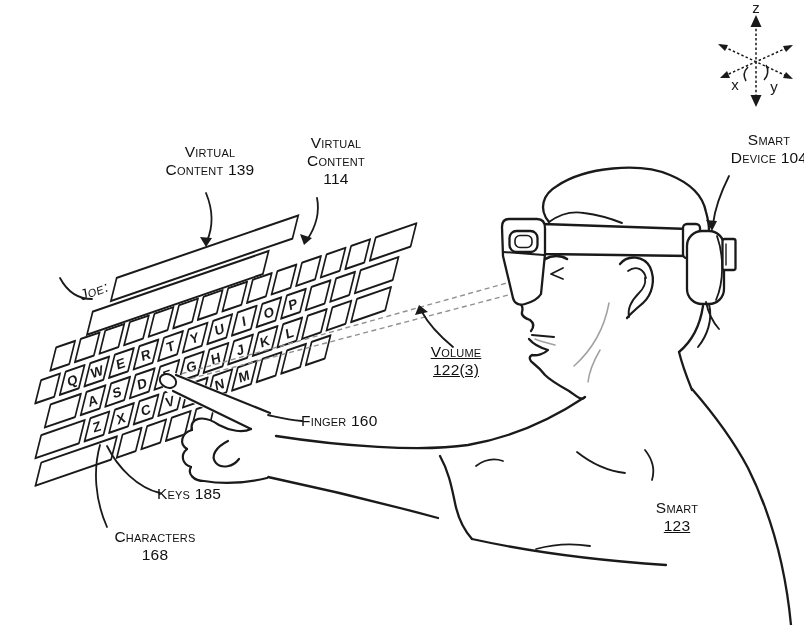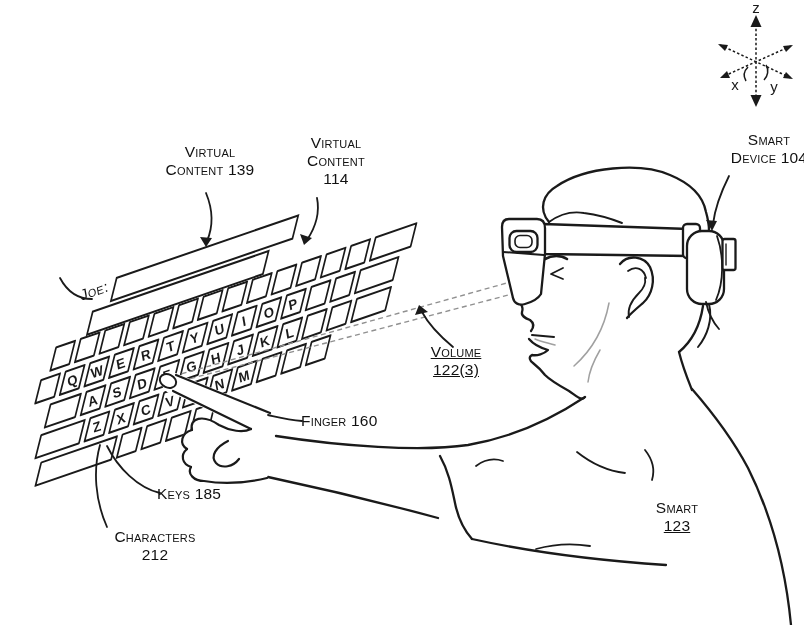--- a/index.html
+++ b/index.html
@@ -351,20 +351,20 @@
     <span>Device 104</span>
   </div>
   <div class="lbl" id="l-vol">
     <span>Volume</span>
     <span>122(3)</span>
   </div>
   <div class="lbl" id="l-fin">Finger 160</div>
   <div class="lbl" id="l-keys">Keys 185</div>
   <div class="lbl" id="l-chr">
     <span>Characters</span>
-    <span>212</span>
+    <span>168</span>
   </div>
   <div class="lbl" id="l-usr">
     <span>Smart</span>
     <span class="u">123</span>
   </div>
 
 </div>
 
 </body></html>

